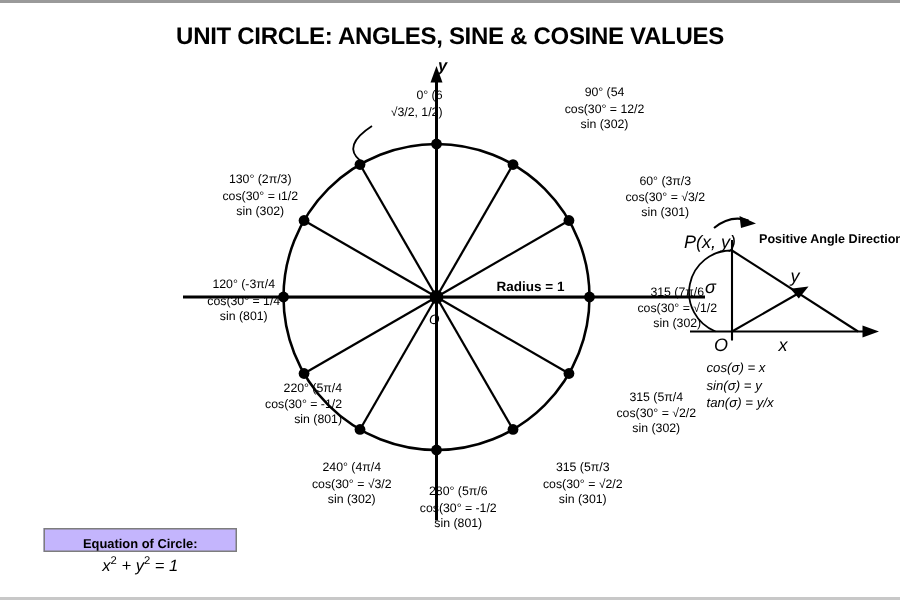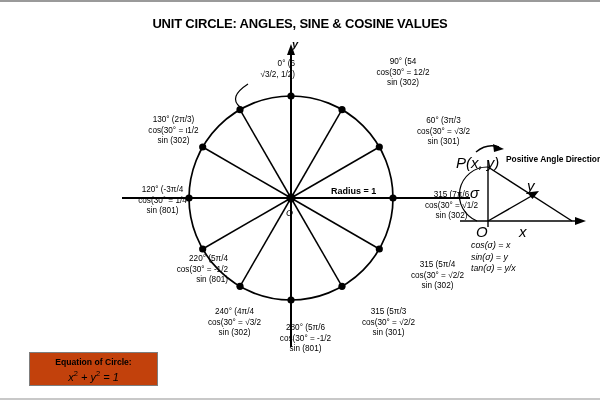--- a/index.html
+++ b/index.html
@@ -17,21 +17,21 @@
     box-sizing: border-box;
     border-top: 2px solid #9a9a9a;
     border-bottom: 2px solid #c8c8c8;
   }
   #page-title {
     position: absolute;
     top: 14px;
     left: 0;
     width: 600px;
     text-align: center;
-    font-size: 13px;
+    font-size: 16px;
     font-weight: bold;
     letter-spacing: -0.2px;
     color: #000;
   }
   #canvas {
     position: absolute;
     top: 0;
     left: 0;
   }
   .lbl {
@@ -60,23 +60,23 @@
     position: absolute;
     font-size: 9px;
     font-style: italic;
     color: #000;
   }
   #eq-box {
     position: absolute;
     left: 29px;
     top: 350px;
     width: 129px;
-    height: 34px;
+    height: 16px;
     border: 1.3px solid #7d7d7d;
-    background: #c2410c;
+    background: #c4b5fd;
     box-sizing: border-box;
     text-align: center;
     padding-top: 4px;
   }
   #eq-box .eq-title {
     font-size: 8.6px;
     font-weight: bold;
     color: #000;
     display: block;
   }
@@ -93,21 +93,21 @@
     left: 486px;
     top: 152px;
     font-size: 8.4px;
     font-weight: bold;
     color: #000;
     white-space: nowrap;
     padding-left: 20px;
   }
   .inset-txt {
     position: absolute;
-    font-size: 15px;
+    font-size: 12px;
     font-style: italic;
     color: #000;
     white-space: nowrap;
   }
   #formulas {
     position: absolute;
     left: 471px;
     top: 238px;
     font-size: 8.8px;
     line-height: 11.6px;

